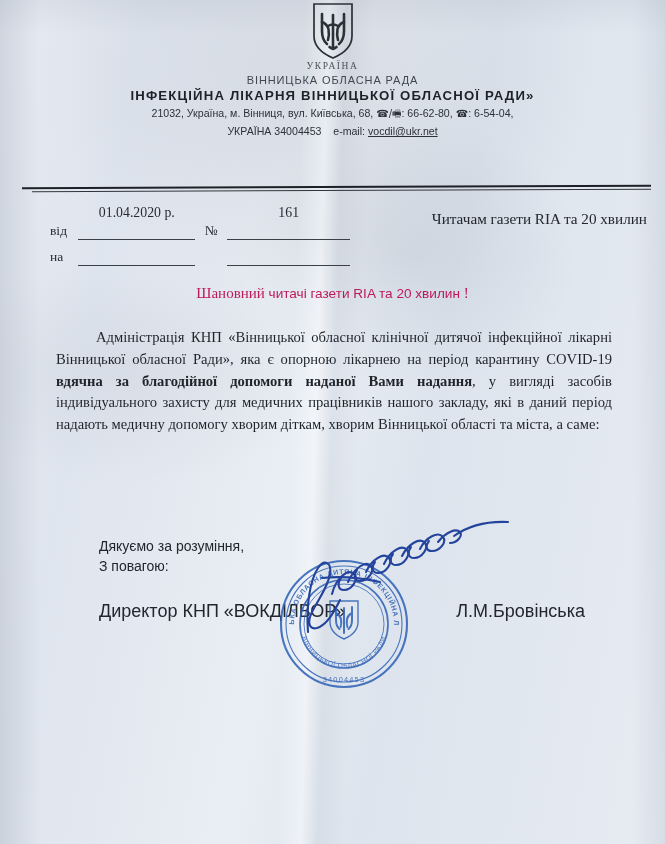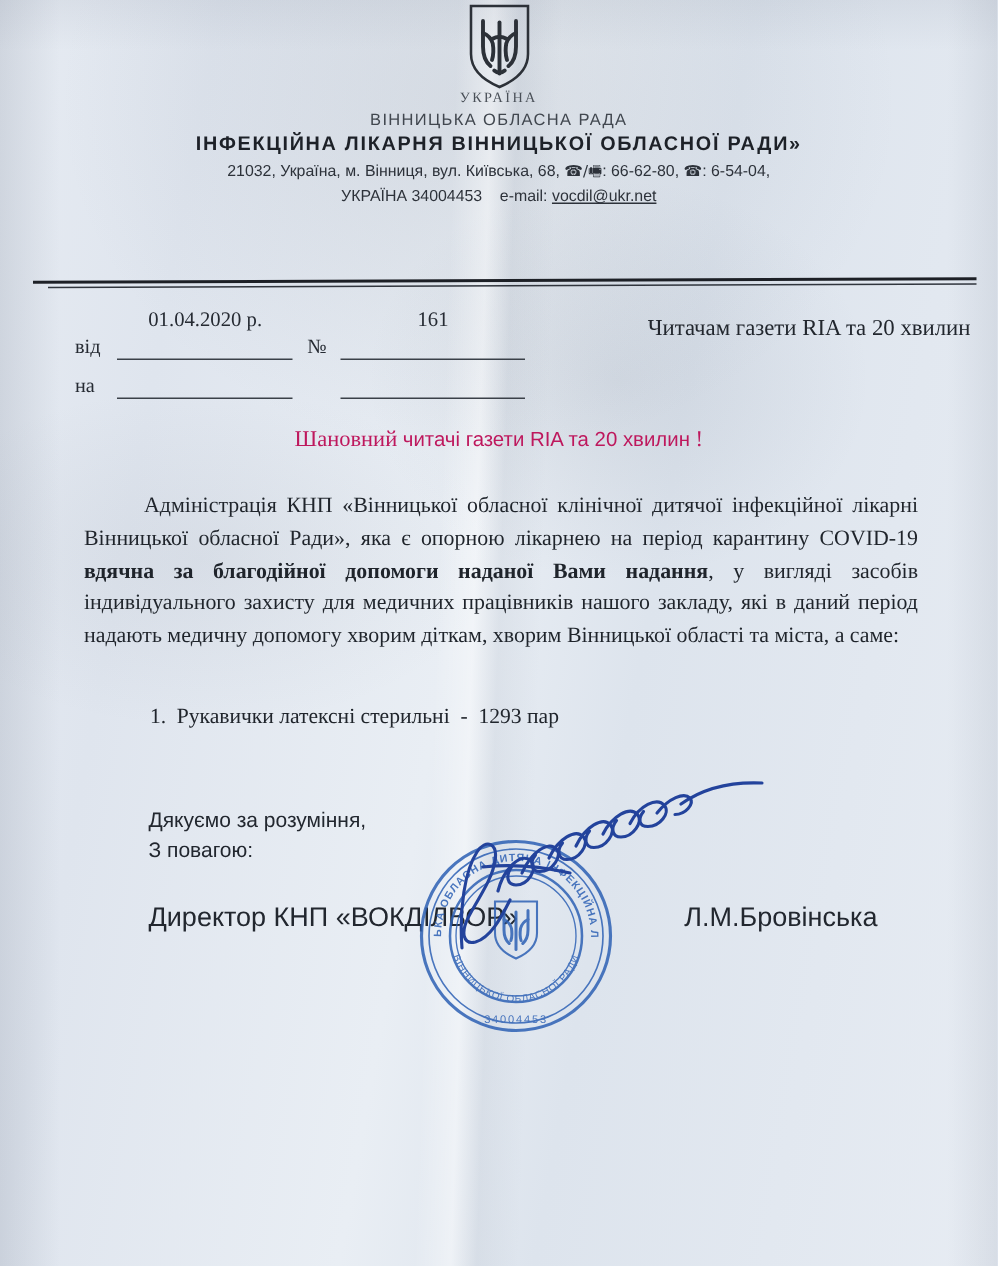--- a/index.html
+++ b/index.html
@@ -297,23 +297,20 @@
       <span class="ref-line num"></span>
     </div>
   </div>
 
   <div class="addressee">Читачам газети RIA та 20 хвилин</div>
 
   <div class="salutation"><span>Шановний </span><span class="sans">читачі газети RIA та 20 хвилин</span><span> !</span></div>
 
   <div class="para"><span>Адміністрація КНП «Вінницької обласної клінічної дитячої інфекційної лікарні Вінницької обласної Ради», яка є опорною лікарнею на період карантину COVID-19 </span><b>вдячна за благодійної допомоги наданої Вами надання</b><span>, у вигляді засобів індивідуального захисту для медичних працівників нашого закладу, які в даний період надають медичну допомогу хворим діткам, хворим  Вінницької області та міста, а саме:</span></div>
 
-  <div class="list">
-    <div class="list-item"><span class="list-num">1.</span><span>Рукавички латексні стерильні</span>&nbsp;&nbsp;<span>-</span>&nbsp;&nbsp;<span>1293 пар</span></div>
-  </div>
 
   <div class="closing">
     <div>Дякуємо за розуміння,</div>
     <div>З повагою:</div>
   </div>
 
   <div class="signrow">
     <span>Директор КНП «ВОКДІЛВОР»</span>
     <span>Л.М.Бровінська</span>
   </div>

